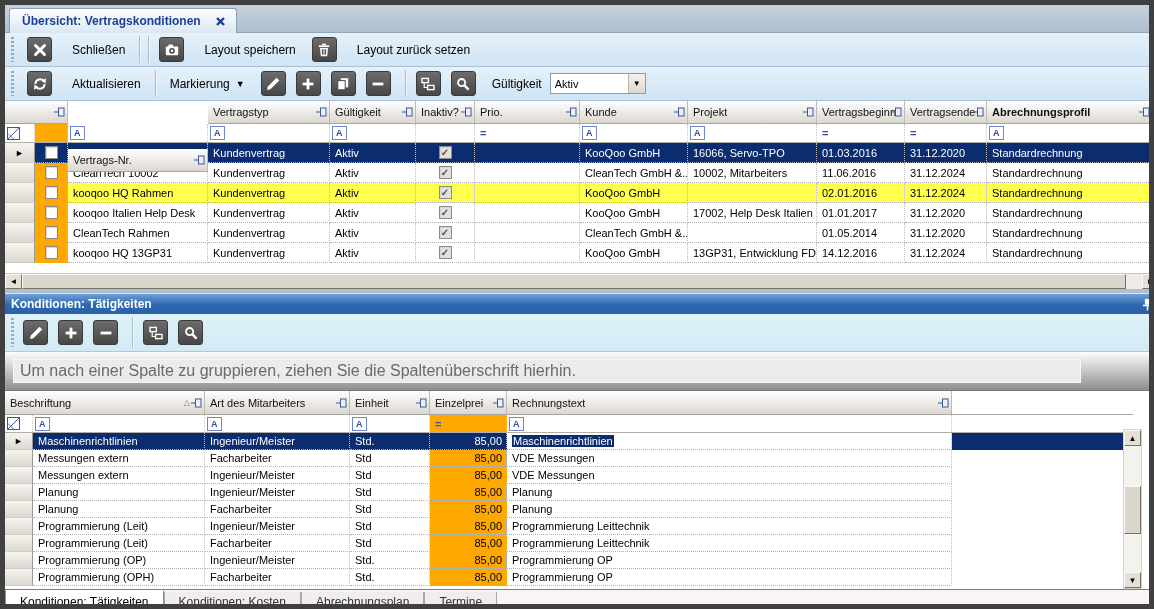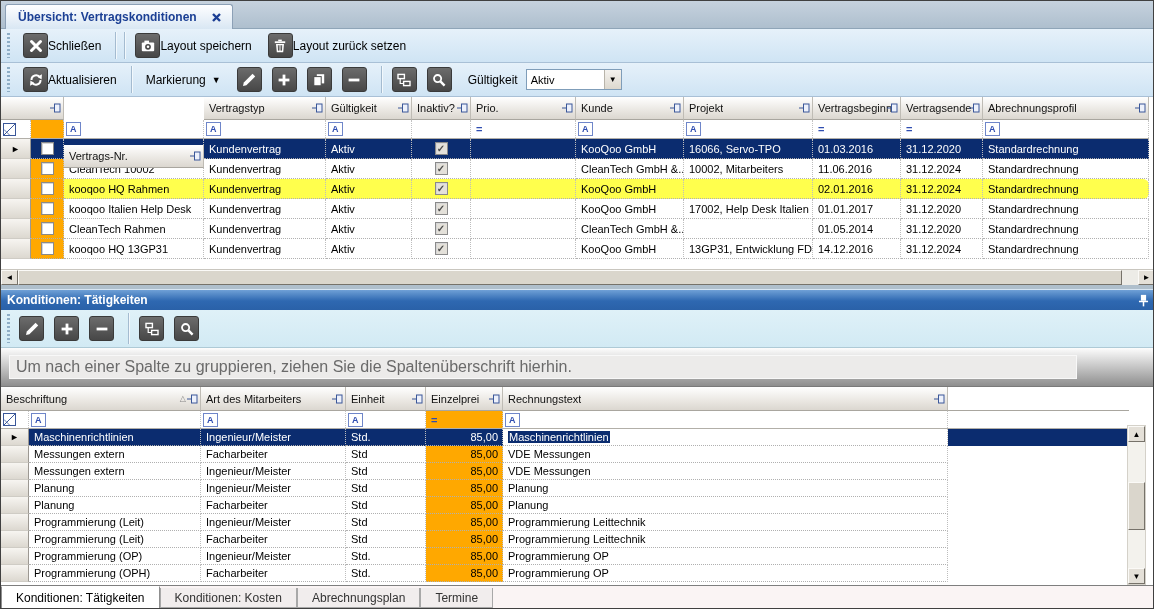--- a/index.html
+++ b/index.html
@@ -1,36 +1,36 @@
 <!DOCTYPE html>
 <html><head>
 <meta charset="utf-8">
 <style>
   * { box-sizing: border-box; margin: 0; padding: 0; }
   body { margin:0; background:#888; font-family:"Liberation Sans", sans-serif; }
-  .window { position:relative; width:1154px; height:609px; background:#fff; border:1px solid #404040; overflow:hidden; }
+  .window { position:relative; width:1154px; height:609px; background:#fff; border:5px solid #404040; overflow:hidden; }
 
   
   #tabstrip { position:absolute; top:0; left:0; width:100%; height:28px;
     background:linear-gradient(#C6D2DE,#AEBFCE); border-bottom:1px solid #8FA5B8; }
   .doc-tab { position:absolute; left:4px; top:3px; height:25px; padding:0 10px 0 12px;
     background:linear-gradient(#FEFEFF,#D9E7F3); border:1px solid #8CA0B6; border-bottom:none;
     border-radius:3px 3px 0 0; display:flex; align-items:center; gap:14px; }
   .doc-tab .ttl { font-size:12px; font-weight:bold; color:#1B3F94; }
 
   
   .tb { position:absolute; left:0; width:100%; display:flex; align-items:center;
     background:linear-gradient(#E6F1FA,#CFE4F4); border-bottom:1px solid #A9C0D6; }
   #tb1 { top:28px; height:34px; }
   #tb2 { top:62px; height:34px; }
   #tb3 { top:309px; height:38px; background:linear-gradient(#DFF1F8,#D2EAF4); border-bottom:1px solid #AECAD6; }
   .grip { width:9px; align-self:stretch; margin:4px 3px 4px 4px;
     background-image:repeating-linear-gradient(to bottom,#8FAEC6 0 2px,transparent 2px 4px);
     background-size:3px 100%; background-repeat:no-repeat; background-position:2px 0; }
-  .tbtn { display:flex; align-items:center; gap:0; background:transparent; border:none;
+  .tbtn { display:flex; align-items:center; gap:20px; background:transparent; border:none;
     padding:0 10px 0 6px; height:30px; cursor:default; }
   .ibox { width:25px; height:25px; border-radius:3px; background:linear-gradient(#6C6C6C,#474747);
     border:1px solid #3A3A3A; display:flex; align-items:center; justify-content:center; }
   .blabel { font-size:12px; color:#000; }
   .sep { width:1px; align-self:stretch; margin:3px 4px; background:#A4BBD0; box-shadow:1px 0 0 #F2F8FC; }
   .flatdrop { display:flex; align-items:center; gap:6px; border:none; background:transparent;
     font-size:12px; color:#000; padding:0 10px; }
   .dd-arrow { font-size:9px; color:#000; }
   .tlabel { font-size:12px; color:#000; margin:0 8px 0 6px; }
   .combo { width:96px; height:21px; background:#fff; border:1px solid #7F9DB9; display:flex; align-items:center; }
@@ -334,21 +334,21 @@
         </div>
         <div class="hcell" style="width: 82px;">
           <span class="hlabel">Vertragsende</span>
           <span class="pin">
             <svg width="11" height="10" viewBox="0 0 11 10">
               <line x1="0" y1="5" x2="4.5" y2="5" stroke="#3A5799"></line>
               <rect x="4.5" y="1" width="5.5" height="8" fill="#EDF1FB" stroke="#3A5799"></rect>
             </svg>
           </span>
         </div>
-        <div class="hcell" style="width: 166px;">
+        <div class="hcell" style="width: 166px; font-weight: bold;">
           <span class="hlabel">Abrechnungsprofil</span>
           <span class="pin">
             <svg width="11" height="10" viewBox="0 0 11 10">
               <line x1="0" y1="5" x2="4.5" y2="5" stroke="#3A5799"></line>
               <rect x="4.5" y="1" width="5.5" height="8" fill="#EDF1FB" stroke="#3A5799"></rect>
             </svg>
           </span>
         </div>
       </div>
       <div class="gfilter">

